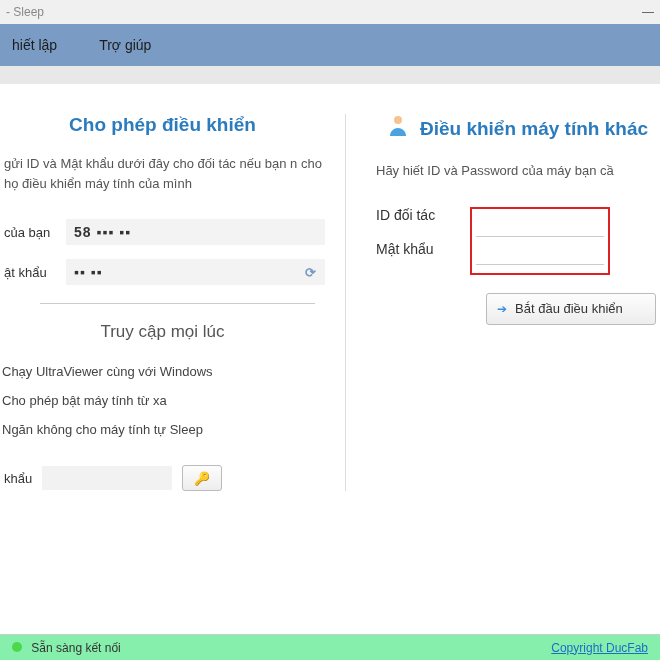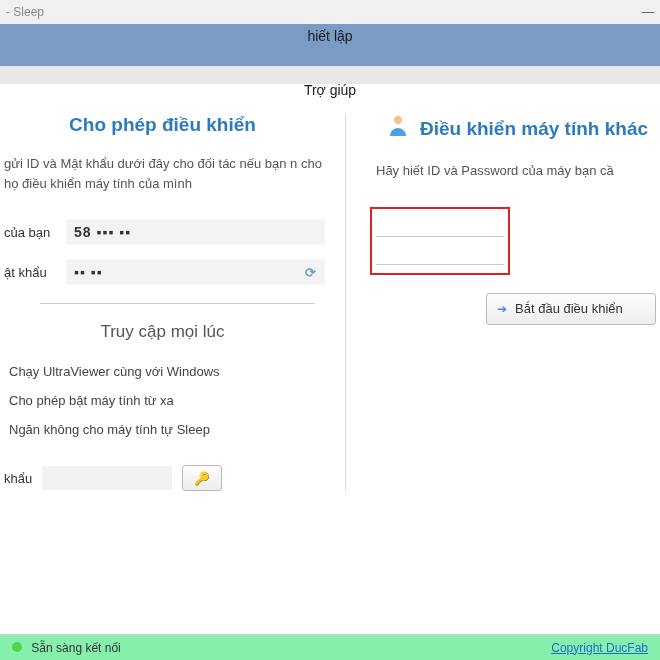--- a/index.html
+++ b/index.html
@@ -1,34 +1,34 @@
 <!DOCTYPE html>
 <html><head>
   <meta charset="utf-8">
   <style>
     * { box-sizing: border-box; margin: 0; padding: 0; }
     body { font-family: "Segoe UI", Tahoma, Arial, sans-serif; font-size: 13px; color: #333; background: #fff; width: 660px; height: 660px; overflow: hidden; }
     .titlebar { height: 24px; background: #f0f0f0; display: flex; align-items: center; padding: 0 6px; justify-content: space-between; color: #888; font-size: 12px; }
     .titlebar-controls { display: flex; gap: 8px; color: #555; }
-    .menubar { background: #7a9bc4; height: 42px; display: flex; align-items: center; padding: 0 6px; gap: 30px; flex-direction: column; }
+    .menubar { background: #7a9bc4; height: 42px; display: flex; align-items: center; padding: 0 6px; gap: 30px; }
     .menu-item { color: #1d1d1d; font-size: 14px; cursor: pointer; padding: 4px 6px; }
     .subbar { background: #e8e8e8; height: 18px; }
     .content { display: flex; padding: 30px 0 0 0; }
     .col-left { width: 345px; padding-right: 20px; }
     .col-right { flex: 1; border-left: 1px solid #ddd; padding-left: 30px; }
     .section-heading { color: #2b7bbf; font-size: 19px; font-weight: 600; text-align: center; margin-bottom: 18px; display: flex; align-items: center; justify-content: center; gap: 12px; }
     .desc { color: #555; font-size: 13px; line-height: 1.5; margin-bottom: 26px; padding-left: 4px; }
     .row { display: flex; align-items: center; margin-bottom: 14px; padding-left: 4px; }
     .lbl { width: 62px; color: #333; font-size: 13px; }
     .lbl-r { width: 100px; color: #333; font-size: 14px; font-weight: 500; }
     .valbox { flex: 1; background: #f3f3f3; padding: 5px 8px; font-size: 14px; font-weight: 600; letter-spacing: 1px; display: flex; align-items: center; justify-content: space-between; }
     .refresh-icon { color: #7a9bc4; font-size: 13px; cursor: pointer; }
     .divider { border-top: 1px solid #ccc; margin: 18px 10px 18px 40px; }
     .subheading { color: #555; font-size: 17px; font-weight: 500; text-align: center; margin-bottom: 22px; }
-    .check-line { margin-bottom: 14px; color: #444; font-size: 13px; padding-left: 9px; }
+    .check-line { margin-bottom: 14px; color: #444; font-size: 13px; padding-left: 2px; }
     .input-field { border: 1px solid #ccc; height: 24px; width: 135px; background: #fff; padding: 0 4px; }
     .highlighted { border: 2px solid #d22; padding: 4px; margin-left: -6px; }
     .highlighted .input-field { border: none; border-bottom: 1px solid #ccc; width: 128px; margin-bottom: 4px; }
     .start-btn { margin-top: 18px; width: 170px; height: 32px; background: linear-gradient(#fdfdfd,#ededed); border: 1px solid #bbb; border-radius: 3px; display: flex; align-items: center; gap: 8px; padding: 0 10px; cursor: pointer; font-size: 13px; color: #333; margin-left: 110px; }
     .arrow-icon { color: #3a8de0; font-size: 12px; }
     .bottom-row { display: flex; align-items: center; gap: 10px; margin-top: 28px; padding-left: 4px; }
     .key-btn { width: 40px; height: 26px; background: linear-gradient(#fdfdfd,#ededed); border: 1px solid #bbb; border-radius: 3px; cursor: pointer; display: flex; align-items: center; justify-content: center; }
     .key-icon { color: #d4a528; font-size: 13px; }
     .statusbar { position: absolute; bottom: 0; left: 0; right: 0; height: 26px; border-top: 1px solid #ccc; background: #86efac; display: flex; align-items: center; justify-content: space-between; padding: 0 12px; font-size: 12px; }
     .status-dot { width: 10px; height: 10px; background: #4bd84b; border-radius: 50%; margin-right: 6px; display: inline-block; }
@@ -96,20 +96,28 @@
         <svg viewBox="0 0 20 24">
             <circle cx="10" cy="6" r="4" fill="#f4c38e"></circle>
             <path d="M2 22c0-5 4-8 8-8s8 3 8 8z" fill="#4aa3e0"></path>
           </svg>
       </span>
       <span>Điều khiển máy tính khác</span>
     </div>
     <div class="desc" style="padding-left:0">Hãy hiết ID và Password của máy bạn cầ</div>
 
     <div style="display:flex;align-items:flex-start">
+      <div style="flex-shrink:0">
+        <div class="row" style="margin-bottom:18px;padding-left:0">
+          <div class="lbl-r">ID đối tác</div>
+        </div>
+        <div class="row" style="padding-left:0">
+          <div class="lbl-r">Mật khẩu</div>
+        </div>
+      </div>
       <div class="highlighted">
         <input class="input-field" type="text" style=""><br>
         <input class="input-field" type="password" style="">
       </div>
     </div>
 
     <button class="start-btn">
       <span class="arrow-icon">➔</span>
       <span>Bắt đầu điều khiển</span>
     </button>

